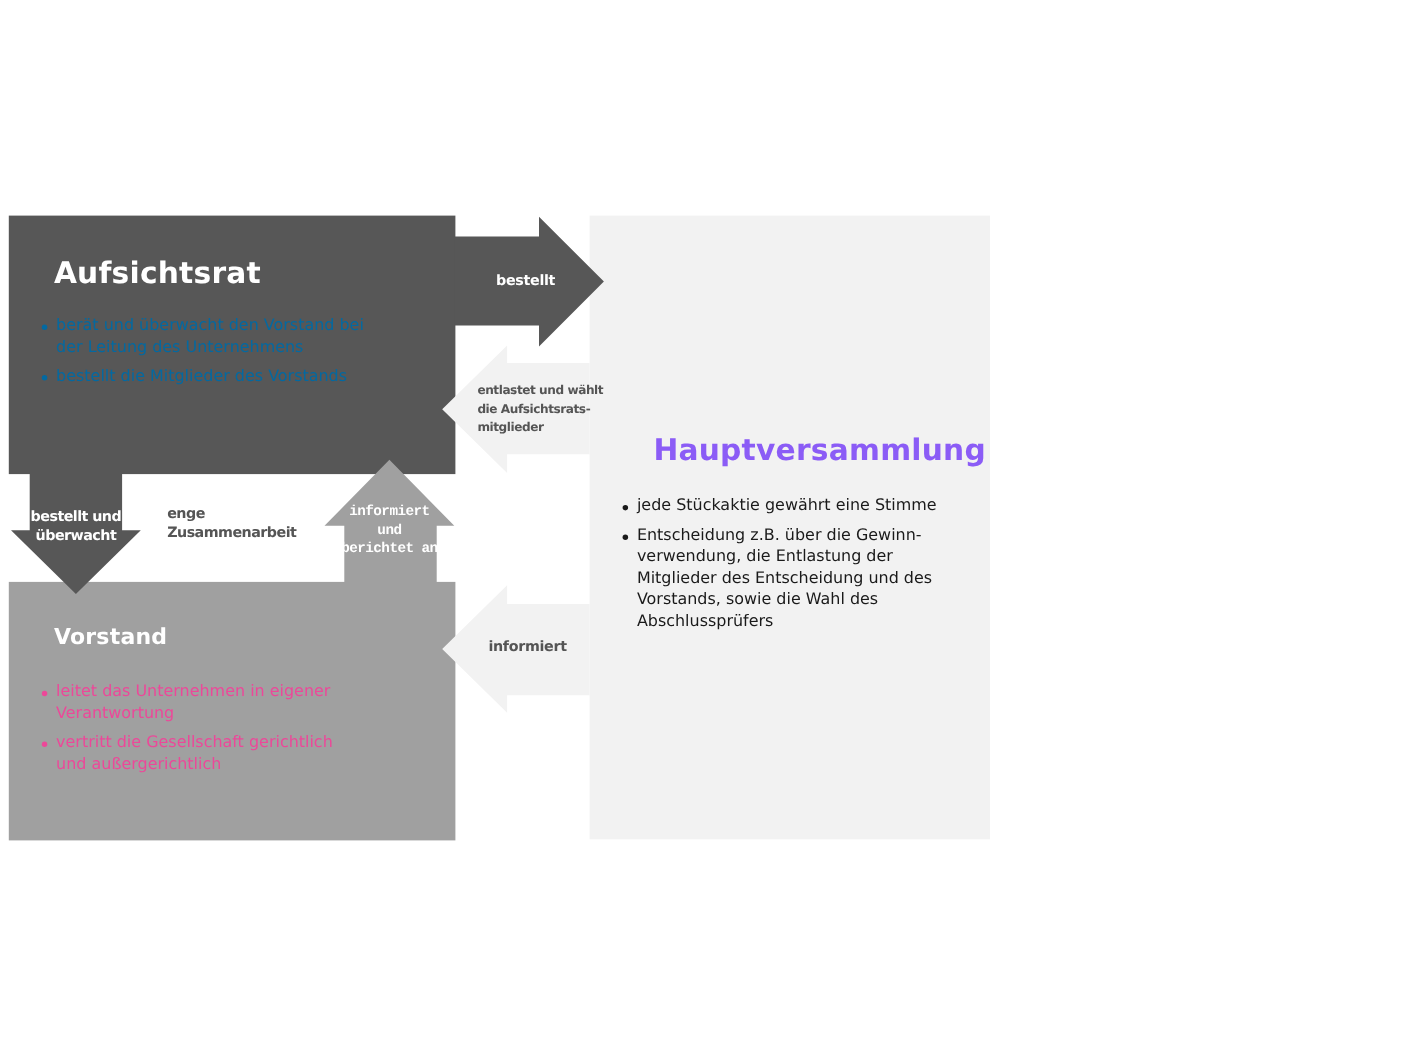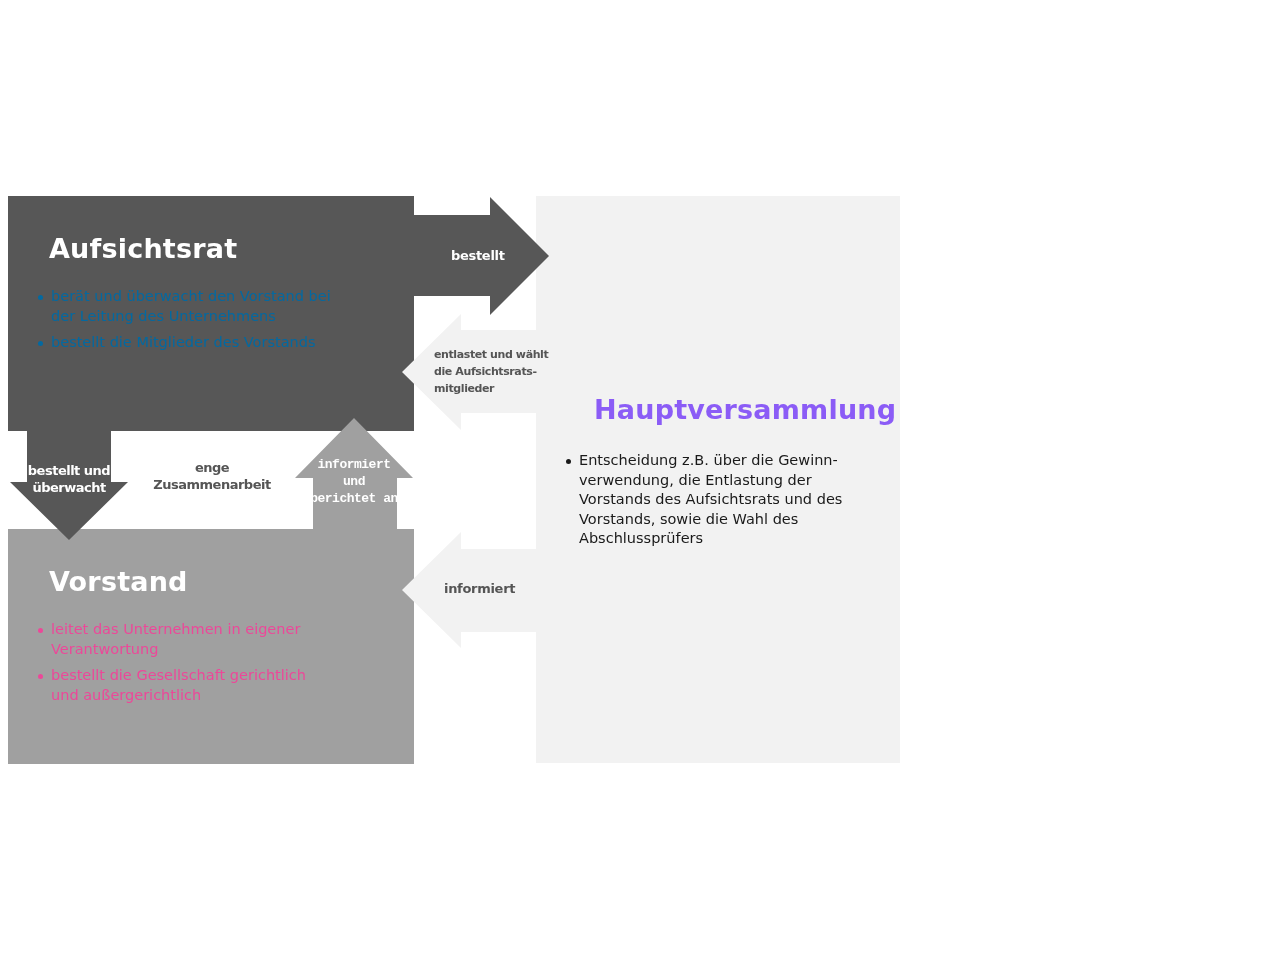--- a/index.html
+++ b/index.html
@@ -34,47 +34,48 @@
 
   <polygon points="313,529 313,478 295,478 354,418 413,478 397,478 397,529" fill="#a0a0a0"></polygon>
 </svg>
 
 <div class="abs title" style="left:49px; top:233px; font-size:27px; color:#ffffff;text-align:center;">Aufsichtsrat</div>
 <ul class="abs bullets" style="left:37px; top:287px; width:300px; font-size:14.5px; color:#0369a1;">
   <li>berät und überwacht den Vorstand bei der Leitung des Unternehmens</li>
   <li>bestellt die Mitglieder des Vorstands</li>
 </ul>
 
-<div class="abs title" style="left:49px; top:566px; font-size:27px; color:#ffffff;">Vorstand</div>
+<div class="abs title" style="left:49px; top:566px; font-size:20px; color:#ffffff;">Vorstand</div>
 <ul class="abs bullets" style="left:37px; top:620px; width:280px; font-size:14.5px; color:#ec4899;">
   <li>leitet das Unternehmen in eigener Verantwortung</li>
-  <li>bestellt die Gesellschaft gerichtlich und außergerichtlich</li>
+  <li>vertritt die Gesellschaft gerichtlich und außergerichtlich</li>
 </ul>
 
 <div class="abs title" style="left:578px; top:394px; font-size:27px; color:#8b5cf6;margin-left:16px;">Hauptversammlung</div>
 <ul class="abs bullets" style="left:565px; top:451px; width:290px; font-size:14.5px; color:#1a1a1a;">
-  <li style="margin-bottom:0;">Entscheidung z.B. über die Gewinn-verwendung, die Entlastung der Vorstands des Aufsichtsrats und des Vorstands, sowie die Wahl des Abschlussprüfers</li>
+  <li>jede Stückaktie gewährt eine Stimme</li>
+  <li style="margin-bottom:0;">Entscheidung z.B. über die Gewinn-verwendung, die Entlastung der Mitglieder des Entscheidung und des Vorstands, sowie die Wahl des Abschlussprüfers</li>
 </ul>
 
 <div class="lbl" style="left:451px; top:247px; font-size:13px; color:#ffffff; letter-spacing:-0.3px;">bestellt</div>
 
 <div class="lbl" style="left:434px; top:346px; font-size:11px; line-height:17px; color:#555555; letter-spacing:-0.4px;">
   <div>entlastet und wählt</div>
   <div>die Aufsichtsrats-</div>
   <div>mitglieder</div>
 </div>
 
 <div class="lbl" style="left:444px; top:580px; font-size:13px; color:#555555; letter-spacing:-0.3px;">informiert</div>
 
 <div class="lbl" style="left:19px; top:462px; width:100px; text-align:center; font-size:13px; line-height:17px; color:#ffffff; letter-spacing:-0.5px;">
   <div>bestellt und</div>
   <div>überwacht</div>
 </div>
 
-<div class="lbl" style="left:152px; top:459px; width:120px; text-align:center; font-size:13px; line-height:17px; color:#555555; letter-spacing:-0.5px;">
+<div class="lbl" style="left:152px; top:459px; width:120px; text-align:left; font-size:13px; line-height:17px; color:#555555; letter-spacing:-0.5px;">
   <div>enge</div>
   <div>Zusammenarbeit</div>
 </div>
 
 <div class="lbl" style="left:304px; top:456px; width:100px; text-align:center; font-size:13px; line-height:17px; color:#ffffff; letter-spacing:-0.5px;font-family:Liberation Mono, monospace;">
   <div>informiert</div>
   <div>und</div>
   <div>berichtet an</div>
 </div>
 

